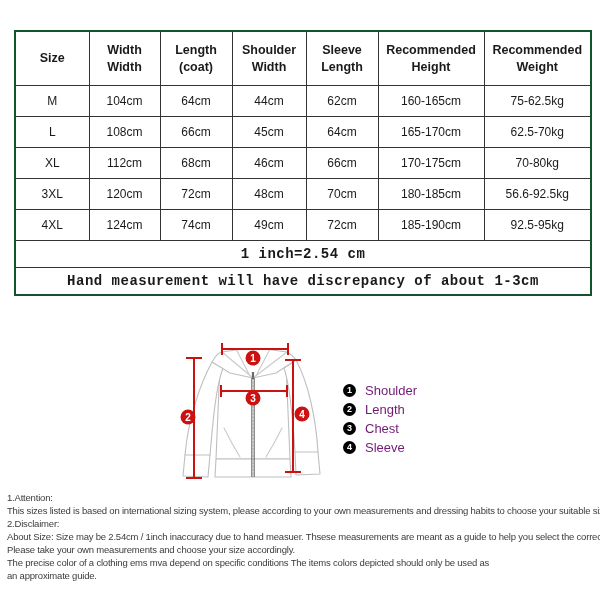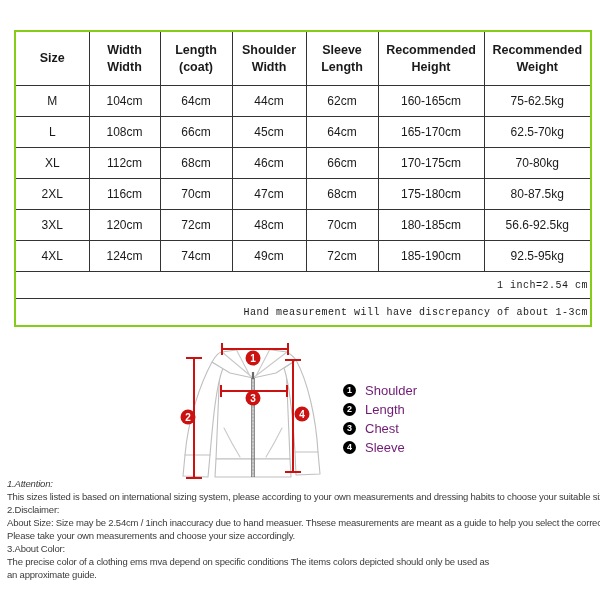--- a/index.html
+++ b/index.html
@@ -1,43 +1,43 @@
 <!DOCTYPE html>
 <html><head>
 <meta charset="utf-8">
 <style>
   html,body{margin:0;padding:0;background:#fff;}
   .page{position:relative;width:600px;height:600px;background:#fff;overflow:hidden;
         font-family:"Liberation Sans",sans-serif;color:#1a1a1a;}
 
   
   table.size-table{position:absolute;left:14px;top:30px;width:577px;
-    border-collapse:collapse;table-layout:fixed;border:2px solid #84cc16;}
+    border-collapse:collapse;table-layout:fixed;border:2px solid #14532d;}
   table.size-table th,table.size-table td{
     border:1px solid #333;text-align:center;vertical-align:middle;
     padding:0 2px;overflow:hidden;}
   table.size-table th{font-size:12.5px;font-weight:bold;height:53px;line-height:1.3;}
   table.size-table td{font-size:12px;height:30px;}
   tr.note-row td{height:26px;font-family:"Liberation Mono",monospace;
-    font-weight:normal;font-size:10px;letter-spacing:.5px;text-align:right;}
+    font-weight:bold;font-size:14px;letter-spacing:.5px;}
 
   
   .diagram{position:absolute;left:160px;top:328px;width:300px;height:160px;}
   .legend{position:absolute;left:343px;top:381px;}
   .legend-row{display:flex;align-items:center;height:19px;}
   .legend-dot{width:13px;height:13px;border-radius:50%;background:#000;color:#fff;
     font-size:9px;font-weight:bold;display:flex;align-items:center;justify-content:center;
     line-height:1;}
   .legend-label{margin-left:9px;font-size:13px;color:#701a75;}
 
   
   .sections{position:absolute;left:7px;top:477px;width:591px;
     font-size:9.5px;letter-spacing:-.2px;line-height:13px;color:#3b3b3b;}
   .sec-heading{margin-top:0;}
-  .section:first-child .sec-heading{margin-top:0;font-style:italic;}
+  .section:first-child .sec-heading{margin-top:14px;}
   .sec-line{white-space:nowrap;}
 </style>
 </head>
 <body>
 
 <div class="page">
 
   <table class="size-table">
     <colgroup>
       <col style="width:74px">
@@ -79,29 +79,20 @@
     <tr>
       <td>XL</td>
       <td>112cm</td>
       <td>68cm</td>
       <td>46cm</td>
       <td>66cm</td>
       <td>170-175cm</td>
       <td>70-80kg</td>
     </tr>
     <tr>
-      <td>2XL</td>
-      <td>116cm</td>
-      <td>70cm</td>
-      <td>47cm</td>
-      <td>68cm</td>
-      <td>175-180cm</td>
-      <td>80-87.5kg</td>
-    </tr>
-    <tr>
       <td>3XL</td>
       <td>120cm</td>
       <td>72cm</td>
       <td>48cm</td>
       <td>70cm</td>
       <td>180-185cm</td>
       <td>56.6-92.5kg</td>
     </tr>
     <tr>
       <td>4XL</td>
@@ -206,19 +197,18 @@
     <div class="section">
       <div class="sec-heading">1.Attention:</div>
       <div class="sec-line">This sizes listed is based on international sizing system, please according to your own measurements and dressing habits to choose your suitable size.</div>
     </div>
     <div class="section">
       <div class="sec-heading">2.Disclaimer:</div>
       <div class="sec-line">About Size: Size may be 2.54cm / 1inch inaccuracy due to hand measuer. Thsese measurements are meant as a guide to help you select the correct size.</div>
       <div class="sec-line">Please take your own measurements and choose your size accordingly.</div>
     </div>
     <div class="section">
-      <div class="sec-heading">3.About Color:</div>
       <div class="sec-line">The precise color of a clothing ems mva depend on specific conditions The items colors depicted should only be used as</div>
       <div class="sec-line">an approximate guide.</div>
     </div>
   </div>
 
 </div>
 
 </body></html>

